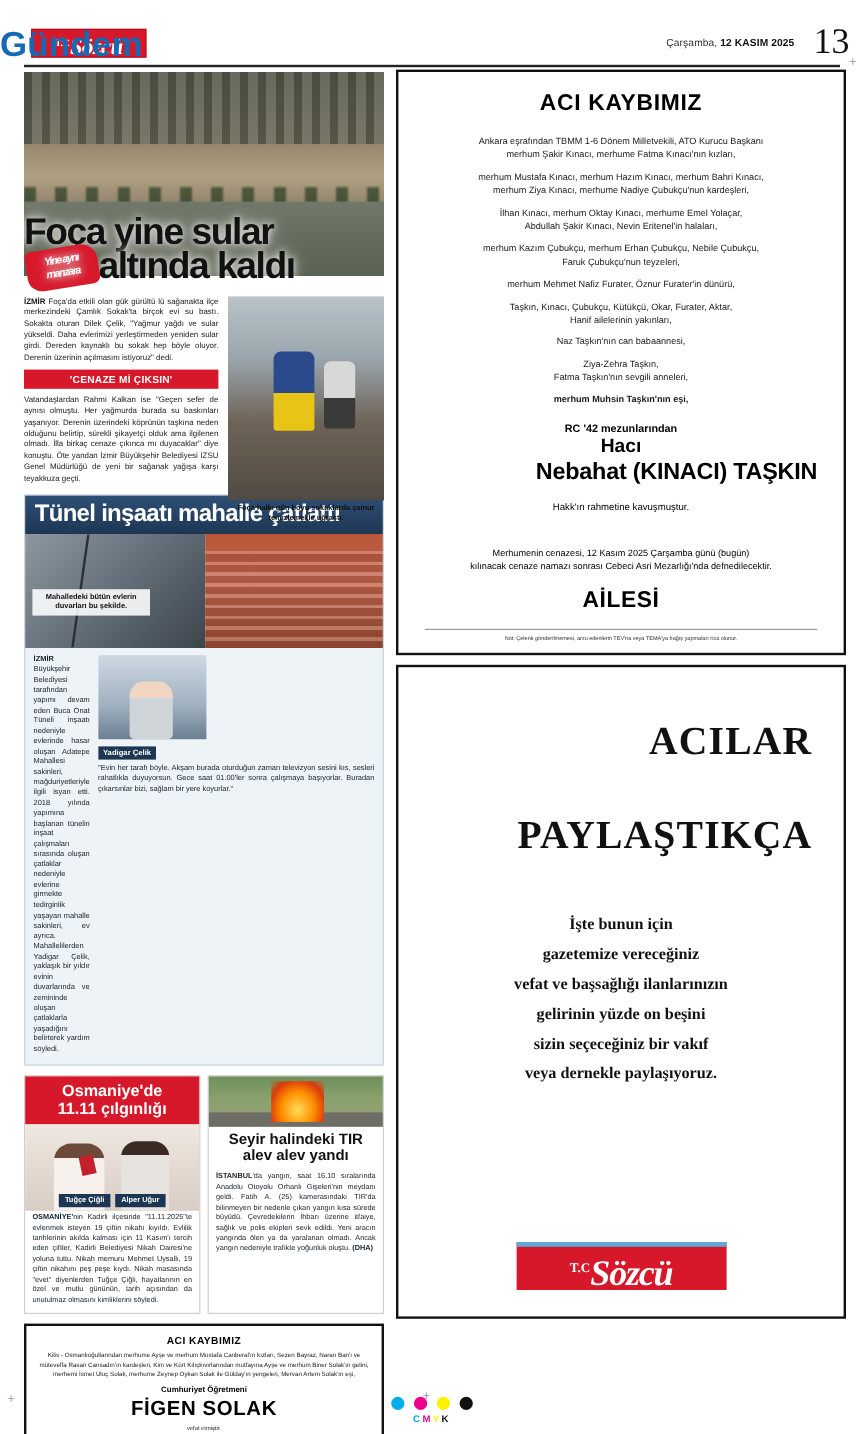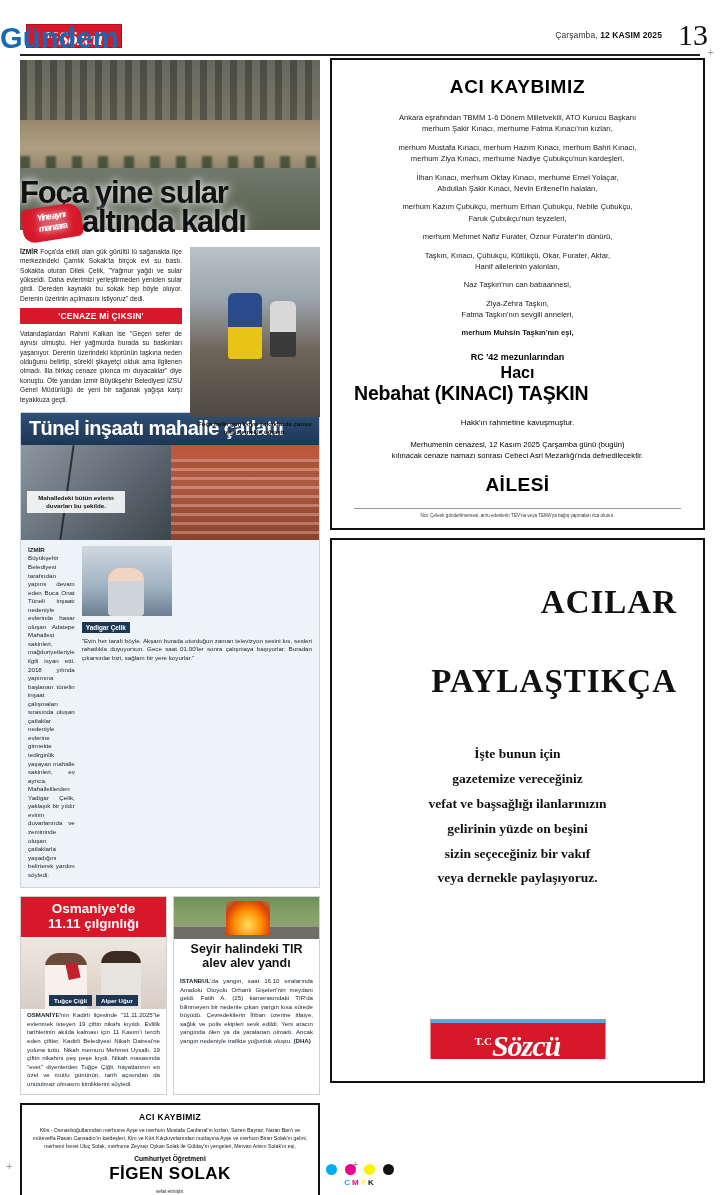--- a/index.html
+++ b/index.html
@@ -262,24 +262,24 @@
     margin-bottom: 14px;
   }
   .obit-big .para {
     text-align: center; font-size: 7.6px; line-height: 1.5; color: #1a1a1a;
     margin-bottom: 7px;
   }
   .obit-big .para.b { font-weight: bold; }
   .obit-big .rc { text-align: center; font-size: 9px; font-weight: bold; margin-top: 13px; }
   .obit-big .haci { text-align: center; font-size: 16px; font-weight: bold; margin-top: 2px; }
   .obit-big .mainname {
-    text-align: left; font-size: 19.5px; font-weight: bold; letter-spacing: -.2px; margin-top: 0px;
+    text-align: right; font-size: 19.5px; font-weight: bold; letter-spacing: -.2px; margin-top: 0px;
   }
   .obit-big .hakk { text-align: center; font-size: 8px; margin-top: 13px; }
-  .obit-big .cenaze { text-align: center; font-size: 7.6px; line-height: 1.5; margin-top: 12px; }
+  .obit-big .cenaze { text-align: center; font-size: 7.6px; line-height: 1.5; margin-top: 28px; }
   .obit-big .ailesi { text-align: center; font-size: 19px; font-weight: bold; margin-top: 12px; letter-spacing: .5px; }
   .obit-big .note {
     text-align: center; font-size: 4.6px; color: #333; margin-top: 12px;
     border-top: 1px solid #999; padding-top: 4px;
   }
 
   .ad-box {
     width: 375px; border: 2px solid #111; padding: 44px 26px 20px;
     margin-top: 8px; height: 545px; position: relative;
   }

